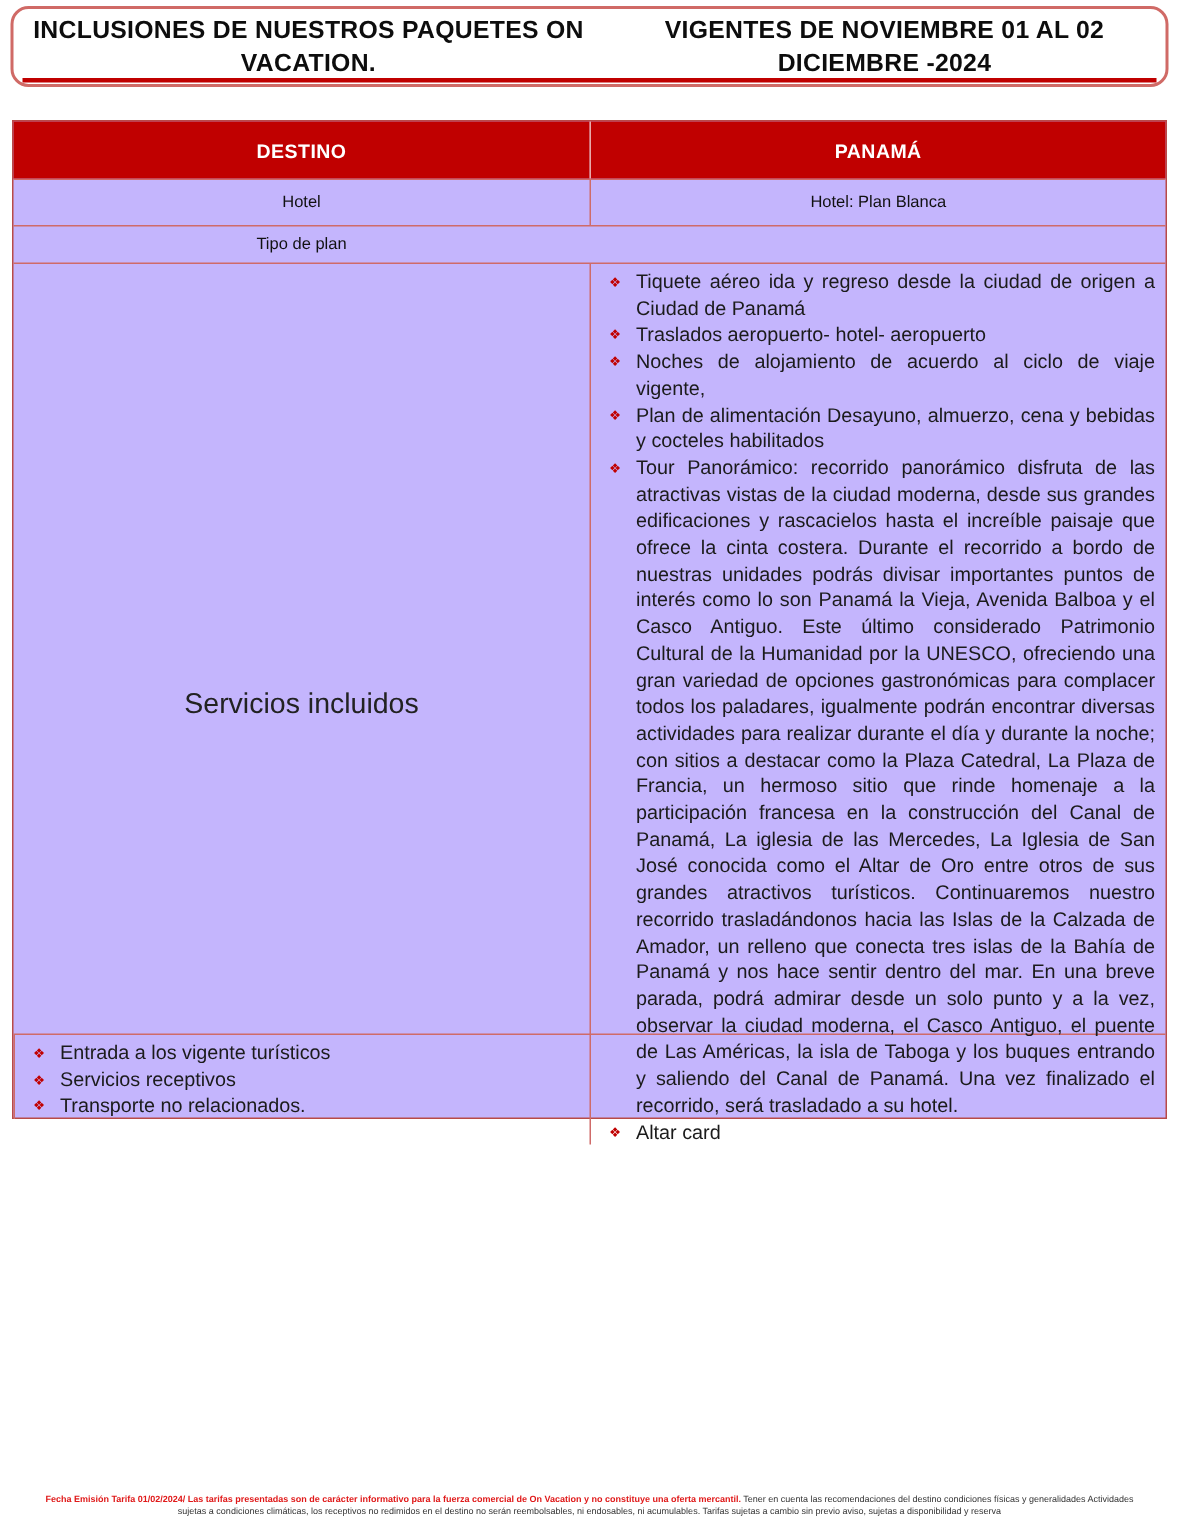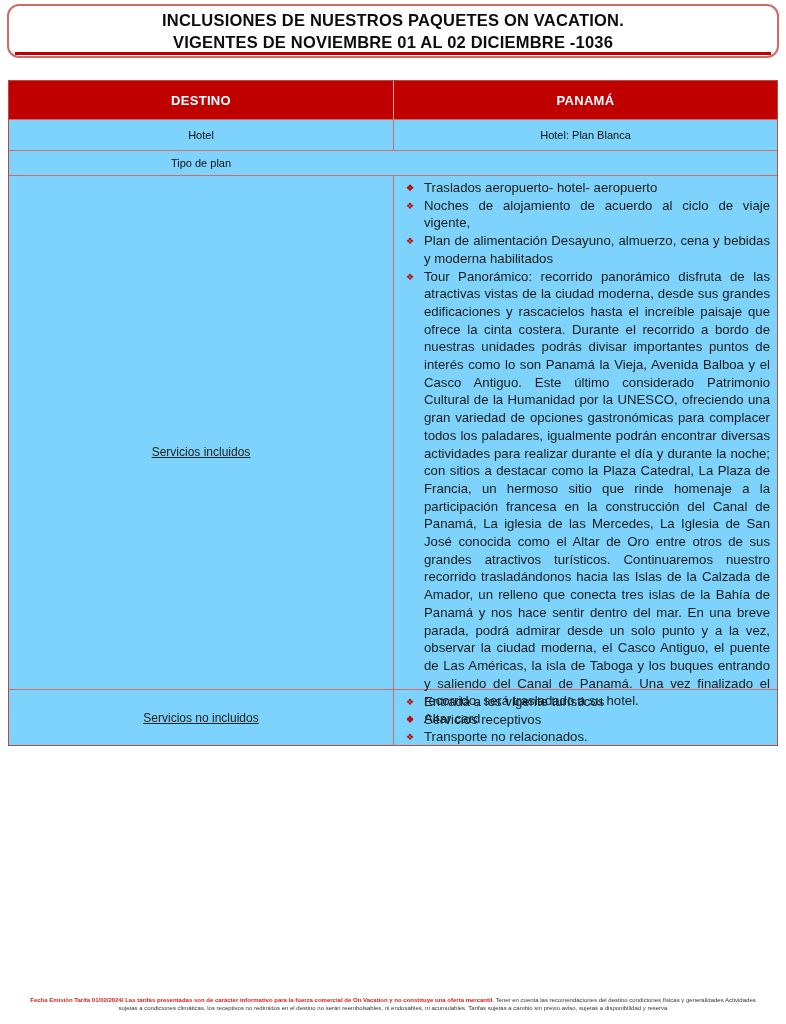--- a/index.html
+++ b/index.html
@@ -14,21 +14,20 @@
 
   
   .title-box {
     position: absolute;
     left: 7px; top: 4px; right: 7px;
     height: 50px;
     border: 2px solid #d06a66;
     border-radius: 12px;
     background: #ffffff;
     display: flex;
-    flex-direction: column;
     justify-content: center;
     align-items: center;
     text-align: center;
   }
   .title-box::after {
     content: "";
     position: absolute;
     left: 6px; right: 6px; bottom: 1px;
     height: 3px;
     background: #C00000;
@@ -41,21 +40,21 @@
     color: #0d0d0d;
   }
 
   
   .pkg-table {
     position: absolute;
     left: 8px; top: 80px;
     width: 770px;
     border: 1px solid #b94a48;
     box-sizing: border-box;
-    background: #7dd3fc;
+    background: #c4b5fd;
   }
   .t-row {
     display: grid;
     grid-template-columns: 1fr 1fr;
     box-sizing: border-box;
   }
   .t-row + .t-row { border-top: 1px solid #cf6b69; }
   .cell {
     box-sizing: border-box;
     padding: 0 4px;
@@ -85,23 +84,22 @@
     color: #111;
   }
 
   .included-row { height: 514px; }
   .notincluded-row { height: 56px; }
 
   .label-cell {
     display: flex;
     align-items: center;
     justify-content: center;
-    font-size: 12px;
+    font-size: 19px;
     color: #222;
-    text-decoration: underline;
   }
 
   .bullet-list {
     list-style: none;
     margin: 0;
     padding: 3px 3px 0 2px;
   }
   .bullet-item {
     position: relative;
     padding-left: 24px;
@@ -130,21 +128,21 @@
     line-height: 8px;
   }
   .footer .red  { color: #e01919; font-weight: bold; }
   .footer .blk  { color: #333333; }
 </style>
 </head>
 <body>
 
 <div class="title-box">
   <div class="title-line">INCLUSIONES  DE NUESTROS PAQUETES ON VACATION.</div>
-  <div class="title-line">VIGENTES DE NOVIEMBRE 01 AL 02 DICIEMBRE -1036</div>
+  <div class="title-line">VIGENTES DE NOVIEMBRE 01 AL 02 DICIEMBRE -2024</div>
 </div>
 
 <div class="pkg-table">
 
   <div class="t-row head-row">
     <div class="cell left">DESTINO</div>
     <div class="cell right">PANAMÁ</div>
   </div>
 
   <div class="t-row info-row-1">
@@ -155,47 +153,47 @@
   <div class="t-row info-row-2">
     <div class="cell left">Tipo de plan</div>
   </div>
 
   <div class="t-row included-row">
     <div class="cell left label-cell">Servicios incluidos</div>
     <div class="cell right">
       <ul class="bullet-list">
         <li class="bullet-item">
           <span class="bullet-marker">❖</span>
+          <span>Tiquete aéreo ida y regreso desde la ciudad de origen a Ciudad de Panamá</span>
         </li>
         <li class="bullet-item">
           <span class="bullet-marker">❖</span>
           <span>Traslados aeropuerto- hotel- aeropuerto</span>
         </li>
         <li class="bullet-item">
           <span class="bullet-marker">❖</span>
           <span>Noches de alojamiento de acuerdo al ciclo de viaje vigente,</span>
         </li>
         <li class="bullet-item">
           <span class="bullet-marker">❖</span>
-          <span>Plan de alimentación Desayuno, almuerzo, cena  y bebidas y moderna habilitados</span>
+          <span>Plan de alimentación Desayuno, almuerzo, cena  y bebidas y cocteles habilitados</span>
         </li>
         <li class="bullet-item">
           <span class="bullet-marker">❖</span>
           <span>Tour Panorámico: recorrido panorámico disfruta de las atractivas vistas de la ciudad moderna, desde sus grandes edificaciones y rascacielos hasta el increíble paisaje que ofrece la cinta costera. Durante el recorrido a bordo de nuestras unidades podrás divisar importantes puntos de interés como lo son Panamá la Vieja, Avenida Balboa y el Casco Antiguo. Este último considerado Patrimonio Cultural de la Humanidad por la UNESCO, ofreciendo una gran variedad de opciones gastronómicas para complacer todos los paladares, igualmente podrán encontrar diversas actividades para realizar durante el día y durante la noche; con sitios a destacar como la Plaza Catedral, La Plaza de Francia, un hermoso sitio que rinde homenaje a la participación francesa en la construcción del Canal de Panamá, La iglesia de las Mercedes, La Iglesia de San José conocida como el Altar de Oro entre otros de sus grandes atractivos turísticos. Continuaremos nuestro recorrido trasladándonos hacia las Islas de la Calzada de Amador, un relleno que conecta tres islas de la Bahía de Panamá y nos hace sentir dentro del mar. En una breve parada, podrá admirar desde un solo punto y a la vez, observar la ciudad moderna, el Casco Antiguo, el puente de Las Américas, la isla de Taboga y los buques entrando y saliendo del Canal de Panamá. Una vez finalizado el recorrido, será trasladado a su hotel.</span>
         </li>
         <li class="bullet-item">
           <span class="bullet-marker">❖</span>
           <span>Altar card</span>
         </li>
       </ul>
     </div>
   </div>
 
   <div class="t-row notincluded-row">
-    <div class="cell left label-cell">Servicios no incluidos</div>
     <div class="cell right">
       <ul class="bullet-list">
         <li class="bullet-item">
           <span class="bullet-marker">❖</span>
           <span>Entrada a los vigente turísticos</span>
         </li>
         <li class="bullet-item">
           <span class="bullet-marker">❖</span>
           <span>Servicios receptivos</span>
         </li>

